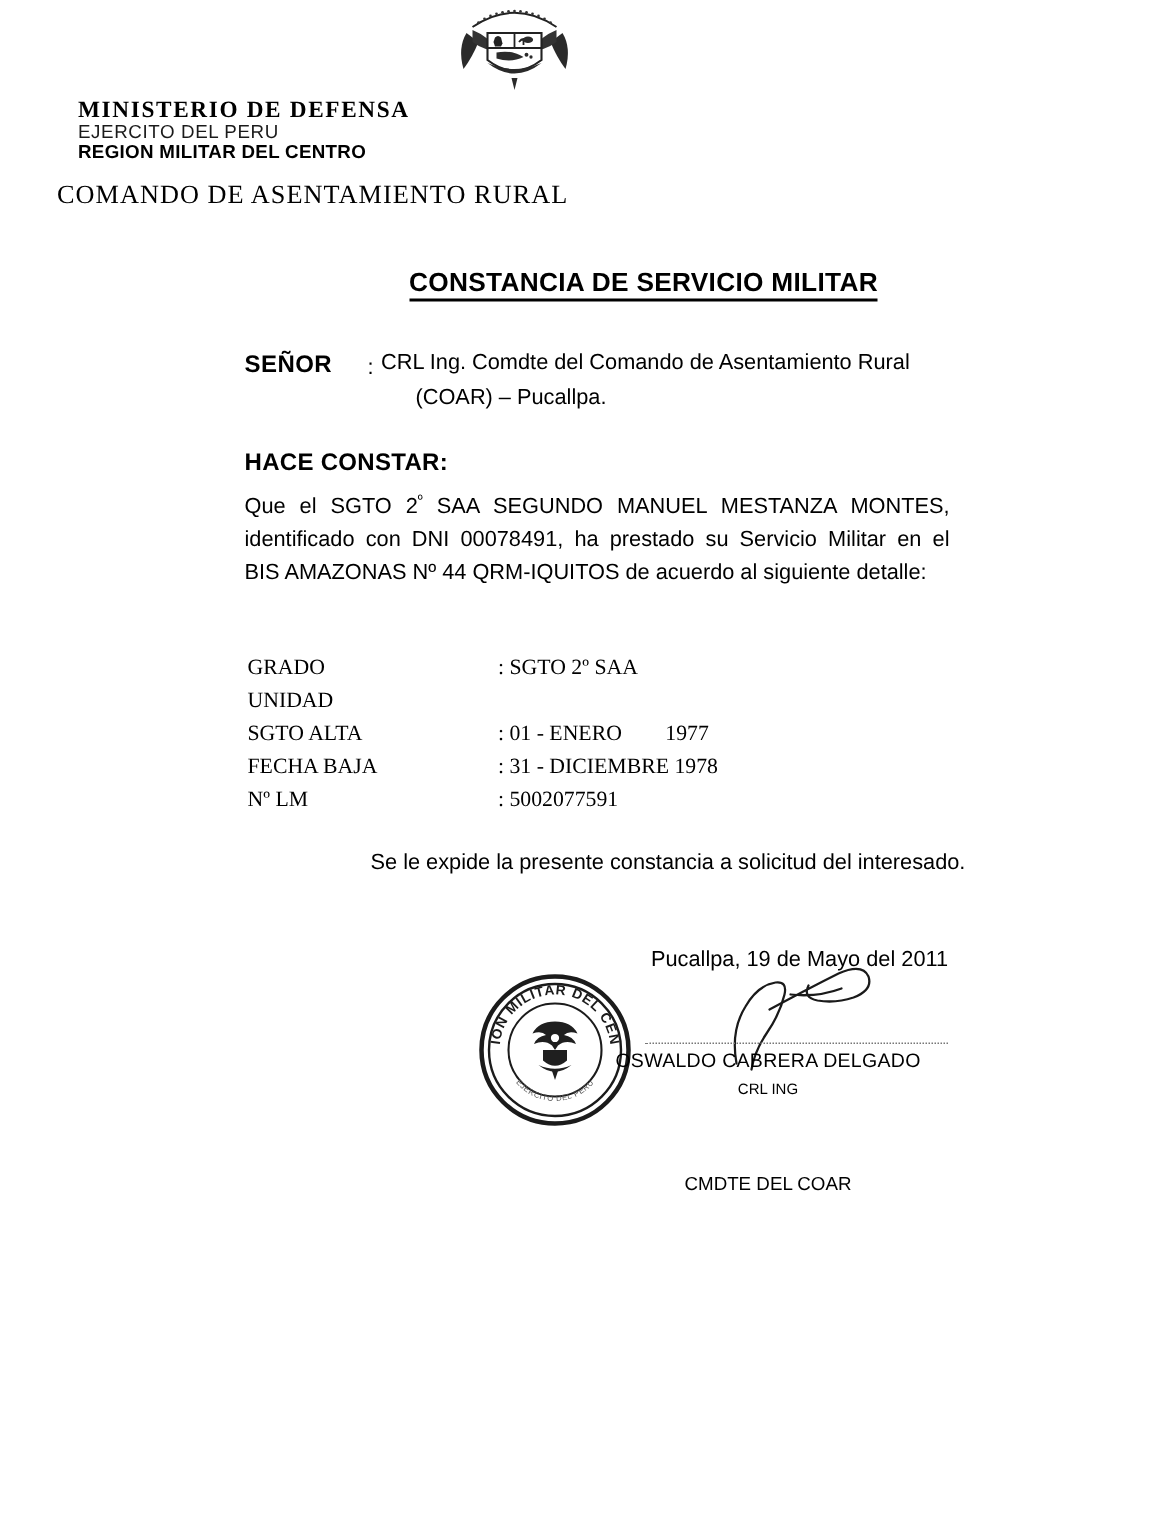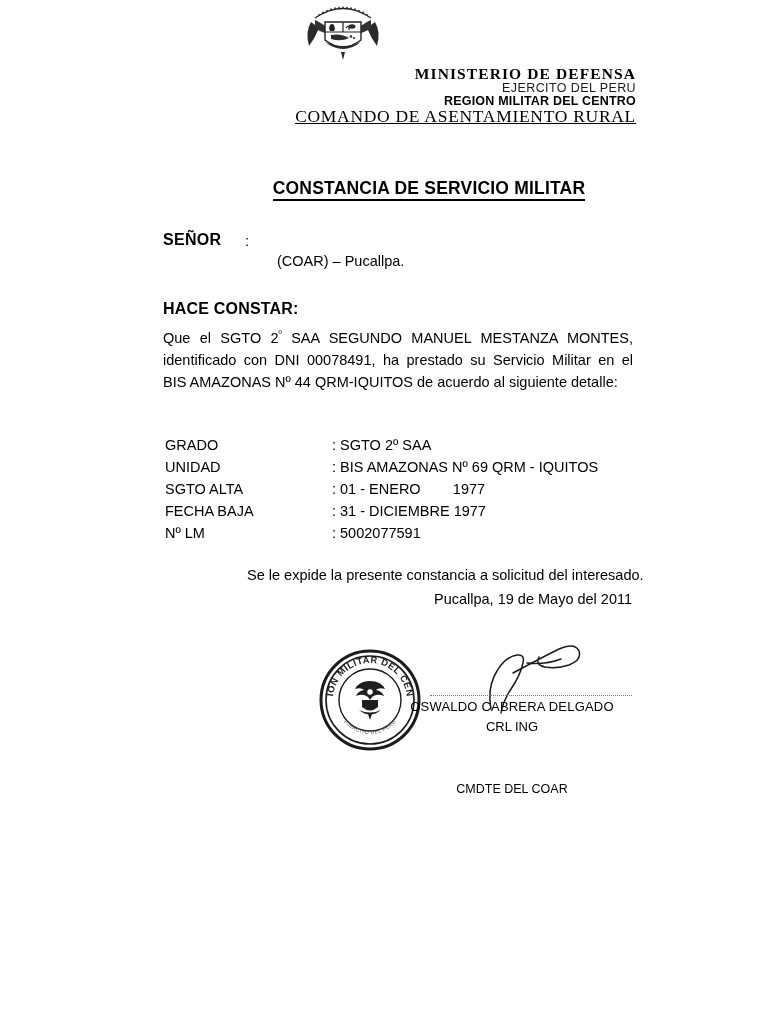--- a/index.html
+++ b/index.html
@@ -21,21 +21,21 @@
     inset: 0;
     background: #ffffff;
   }
 
   
   .letterhead {
     position: absolute;
     top: 2px;
     left: 0;
     width: 636px;
-    text-align: right;
+    text-align: left;
   }
   .crest-wrap {
     height: 64px;
     display: flex;
     align-items: flex-start;
     justify-content: center;
   }
   .crest {
     display: block;
     margin-left: 50px;
@@ -63,22 +63,21 @@
     font-weight: bold;
     font-size: 12.5px;
     letter-spacing: 0.2px;
   }
   .lh-comando {
     font-family: "Liberation Serif", serif;
     font-weight: normal;
     font-size: 17.5px;
     letter-spacing: 0.7px;
     margin-left: 38px;
-    margin-top: 1px;
-    text-decoration: underline;
+    margin-top: 14px;
   }
 
   
   .doc-title {
     position: absolute;
     top: 178px;
     left: 0;
     width: 768px;
     text-align: center;
     font-size: 17.5px;
@@ -150,20 +149,21 @@
     vertical-align: super;
     line-height: 0;
   }
 
   
   .details {
     position: absolute;
     top: 437px;
     left: 165px;
     font-size: 14.5px;
+    font-family: Liberation Serif, serif;
   }
   .detail-row {
     display: flex;
     height: 22px;
     align-items: baseline;
   }
   .detail-label {
     width: 167px;
     flex: 0 0 167px;
   }
@@ -173,21 +173,21 @@
 
   
   .closing-note {
     position: absolute;
     top: 567px;
     left: 247px;
     font-size: 14.5px;
   }
   .closing-place {
     position: absolute;
-    top: 591px;
+    top: 632px;
     left: 434px;
     font-size: 14.5px;
   }
 
   
   .sig-block {
     position: absolute;
     top: 643px;
     left: 318px;
     width: 310px;
@@ -225,21 +225,21 @@
     font-size: 12.5px;
     line-height: 15px;
     letter-spacing: 0.2px;
   }
   .sig-name {
     font-size: 13px;
     line-height: 16px;
     letter-spacing: 0.2px;
   }
   .sig-rank {
-    font-size: 13px;
+    font-size: 10px;
     line-height: 18px;
     margin-top: 3px;
   }
   .sig-role {
     font-size: 12.5px;
     line-height: 15px;
     margin-top: 46px;
   }
 </style>
 </head>
@@ -301,46 +301,46 @@
   </div>
 
   <div class="doc-title">
     <span>CONSTANCIA DE SERVICIO MILITAR</span>
   </div>
 
   <div class="addressee">
     <div class="addressee-row">
       <div class="addressee-label">SEÑOR</div>
       <div class="addressee-colon">:</div>
+      <div class="addressee-text">CRL Ing. Comdte del Comando de Asentamiento Rural</div>
     </div>
     <div class="addressee-line2">(COAR) – Pucallpa.</div>
   </div>
 
   <div class="hace-constar">HACE CONSTAR:</div>
 
   <div class="body-para">
     <span>Que el SGTO 2</span><sup class="ord">º</sup><span> SAA SEGUNDO MANUEL MESTANZA MONTES, identificado con DNI 00078491, ha prestado su Servicio Militar en el </span><span class="nowrap">BIS AMAZONAS Nº 44 QRM-IQUITOS</span><span>  de acuerdo al siguiente detalle:</span>
   </div>
 
   <div class="details">
     <div class="detail-row">
       <div class="detail-label">GRADO</div>
       <div class="detail-value">: SGTO 2º SAA</div>
     </div>
     <div class="detail-row">
       <div class="detail-label">UNIDAD</div>
-      <div class="detail-value">: BIS AMAZONAS Nº 69 QRM - IQUITOS</div>
     </div>
     <div class="detail-row">
       <div class="detail-label">SGTO ALTA</div>
       <div class="detail-value">: 01 - ENERO        1977</div>
     </div>
     <div class="detail-row">
       <div class="detail-label">FECHA BAJA</div>
-      <div class="detail-value">: 31 - DICIEMBRE 1977</div>
+      <div class="detail-value">: 31 - DICIEMBRE 1978</div>
     </div>
     <div class="detail-row">
       <div class="detail-label">Nº LM</div>
       <div class="detail-value">: 5002077591</div>
     </div>
   </div>
 
   <div class="closing-note">Se le expide la presente constancia a solicitud del interesado.</div>
   <div class="closing-place">Pucallpa, 19 de Mayo del 2011</div>
 

